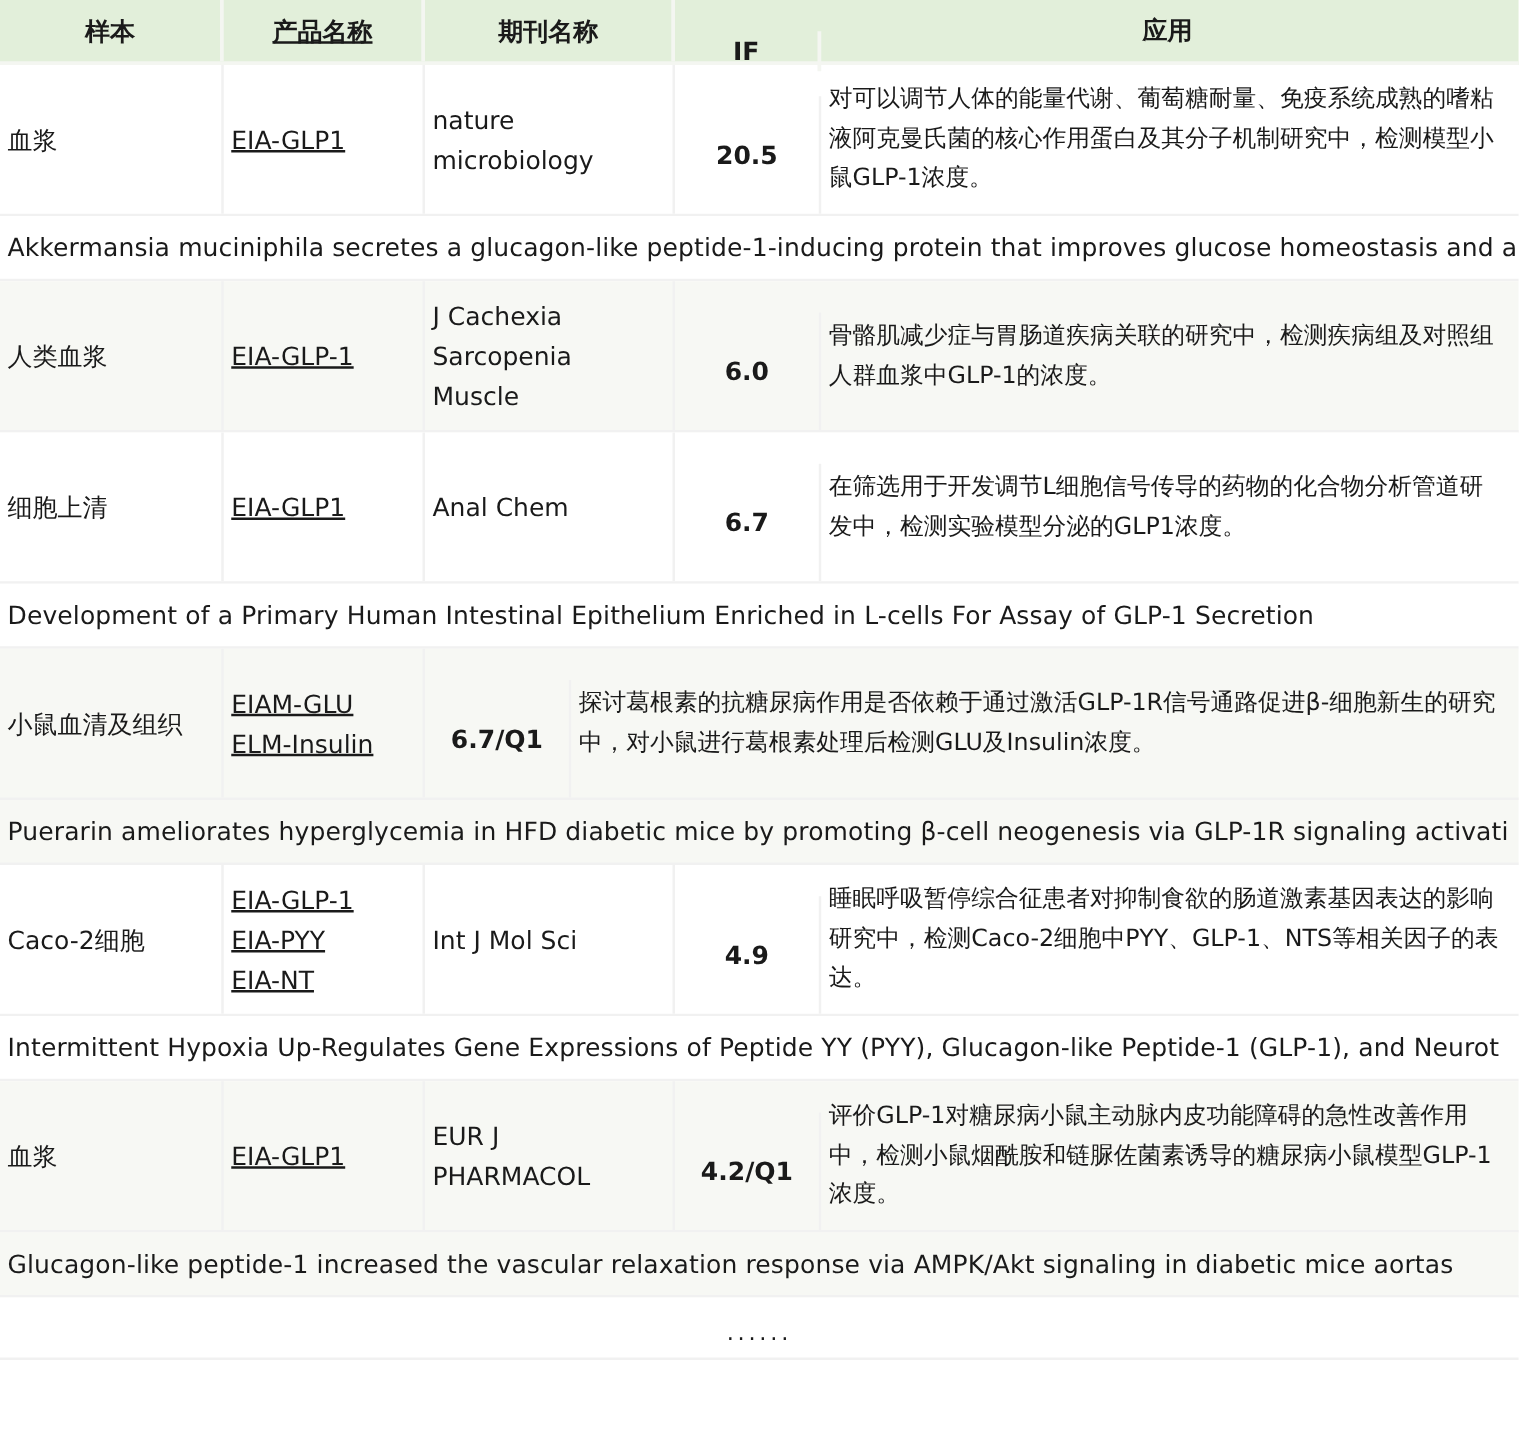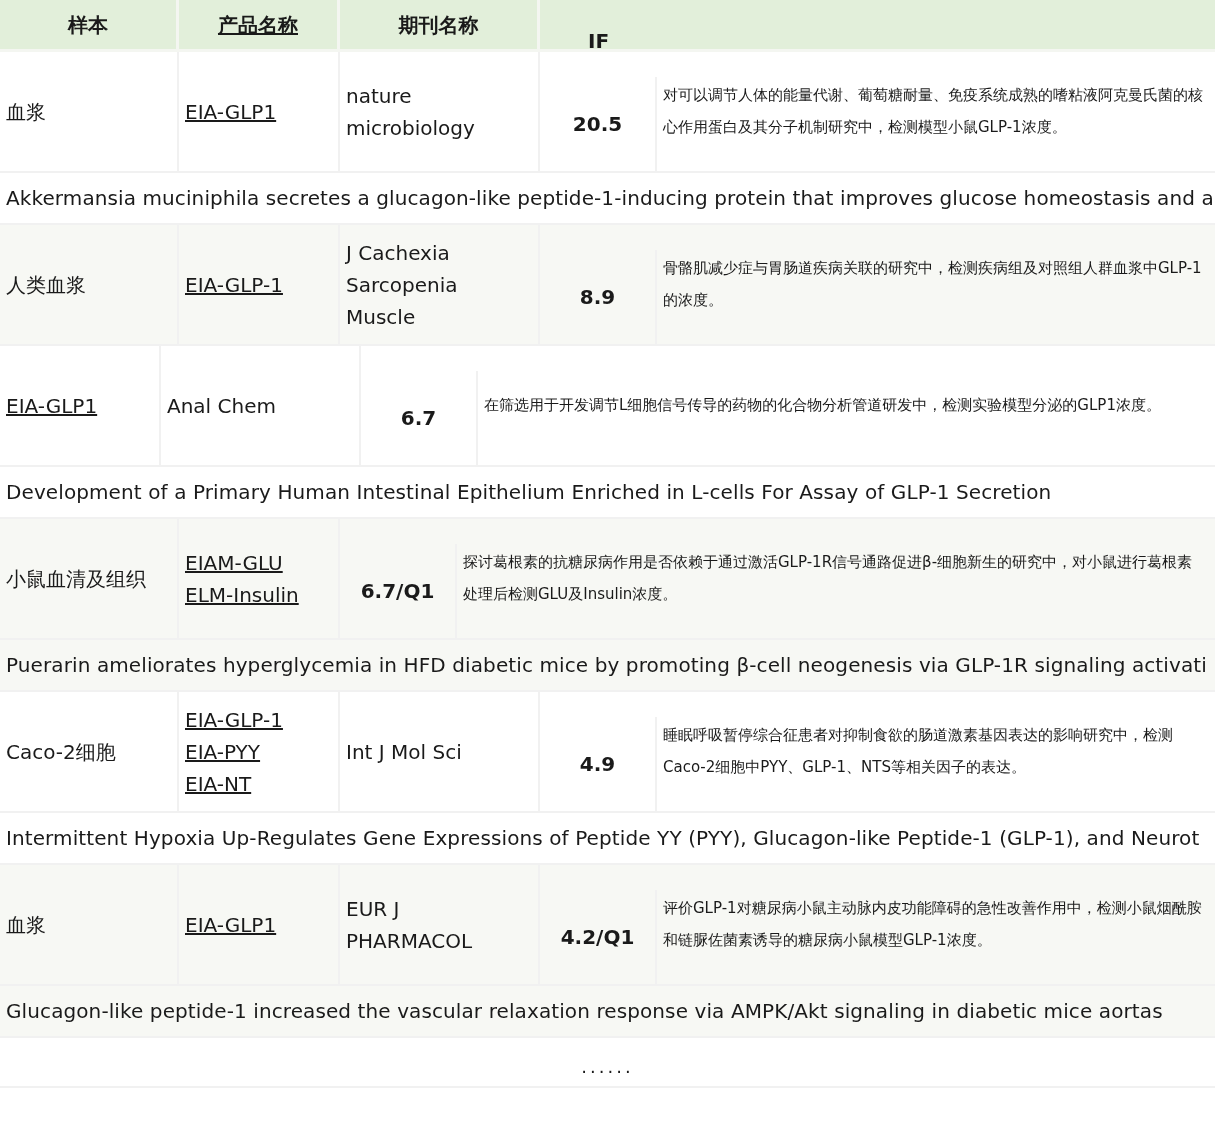--- a/index.html
+++ b/index.html
@@ -35,21 +35,21 @@
       padding: 16px 6px;
       font-size: 20px;
       line-height: 32px;
       overflow: hidden;
     }
     .cell:last-child { border-right: none; }
     .c0 { width: 179px; }
     .c1 { width: 161px; text-decoration: underline; }
     .c2 { width: 200px; }
     .c3 { width: 117px; justify-content: center; font-weight: bold; margin-top: 25px; }
-    .c4 { flex: 1; font-size: 15px; line-height: 31.5px; padding-right: 10px; }
+    .c4 { flex: 1; font-size: 19px; line-height: 31.5px; padding-right: 10px; }
 
     .header-row {
       height: 52px;
       background: #e2efda;
       border-bottom: 3px solid #f4f6f1;
     }
     .header-row .cell {
       justify-content: center;
       font-weight: bold;
       font-size: 20px;
@@ -89,20 +89,21 @@
 </head>
 <body>
 
 <div class="table">
 
   <div class="row header-row">
     <div class="cell c0">样本</div>
     <div class="cell c1">产品名称</div>
     <div class="cell c2">期刊名称</div>
     <div class="cell c3">IF</div>
+    <div class="cell c4" style="justify-content:center;">应用</div>
   </div>
 
   <div class="row data-row plain">
     <div class="cell c0">血浆</div>
     <div class="cell c1 multiline">
       <span>EIA-GLP1</span>
     </div>
     <div class="cell c2 multiline">
       <span>nature</span>
       <span>microbiology</span>
@@ -117,25 +118,26 @@
   <div class="row data-row alt">
     <div class="cell c0">人类血浆</div>
     <div class="cell c1 multiline">
       <span>EIA-GLP-1</span>
     </div>
     <div class="cell c2 multiline">
       <span>J Cachexia</span>
       <span>Sarcopenia</span>
       <span>Muscle</span>
     </div>
-    <div class="cell c3">8.9</div>
+    <div class="cell c3">6.0</div>
     <div class="cell c4">骨骼肌减少症与胃肠道疾病关联的研究中，检测疾病组及对照组人群血浆中GLP-1的浓度。</div>
   </div>
 
   <div class="row data-row plain">
+    <div class="cell c0">细胞上清</div>
     <div class="cell c1 multiline">
       <span>EIA-GLP1</span>
     </div>
     <div class="cell c2 multiline">
       <span>Anal Chem</span>
     </div>
     <div class="cell c3">6.7</div>
     <div class="cell c4">在筛选用于开发调节L细胞信号传导的药物的化合物分析管道研发中，检测实验模型分泌的GLP1浓度。</div>
   </div>
   <div class="row title-row plain">

